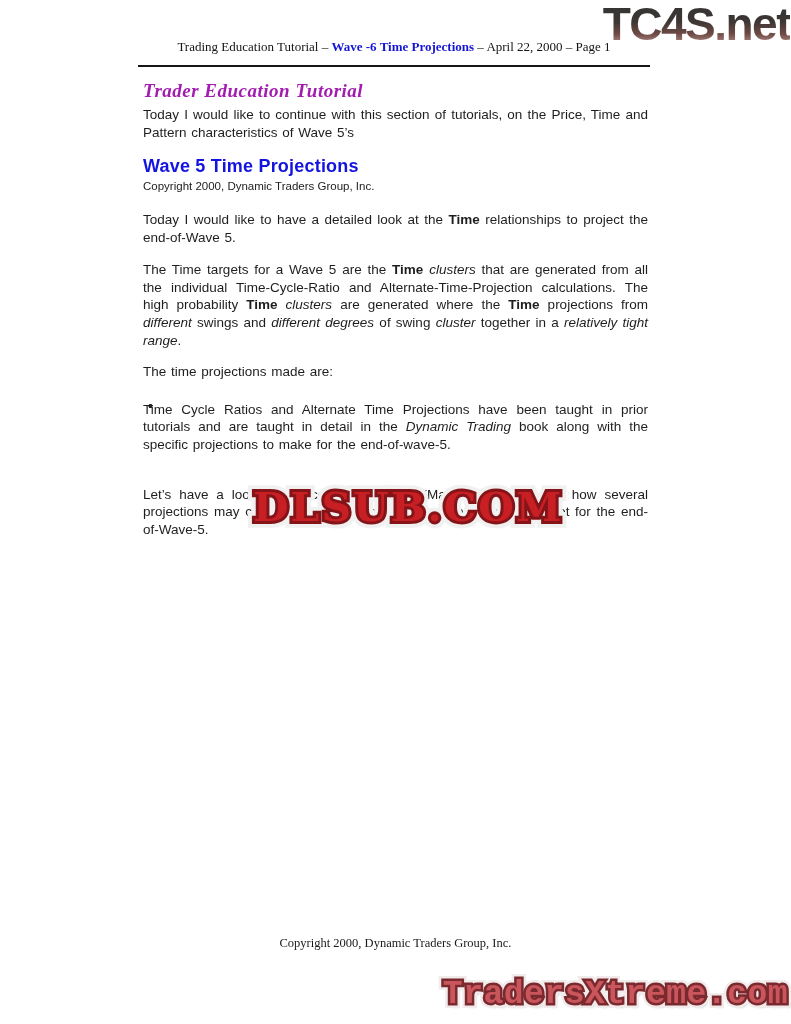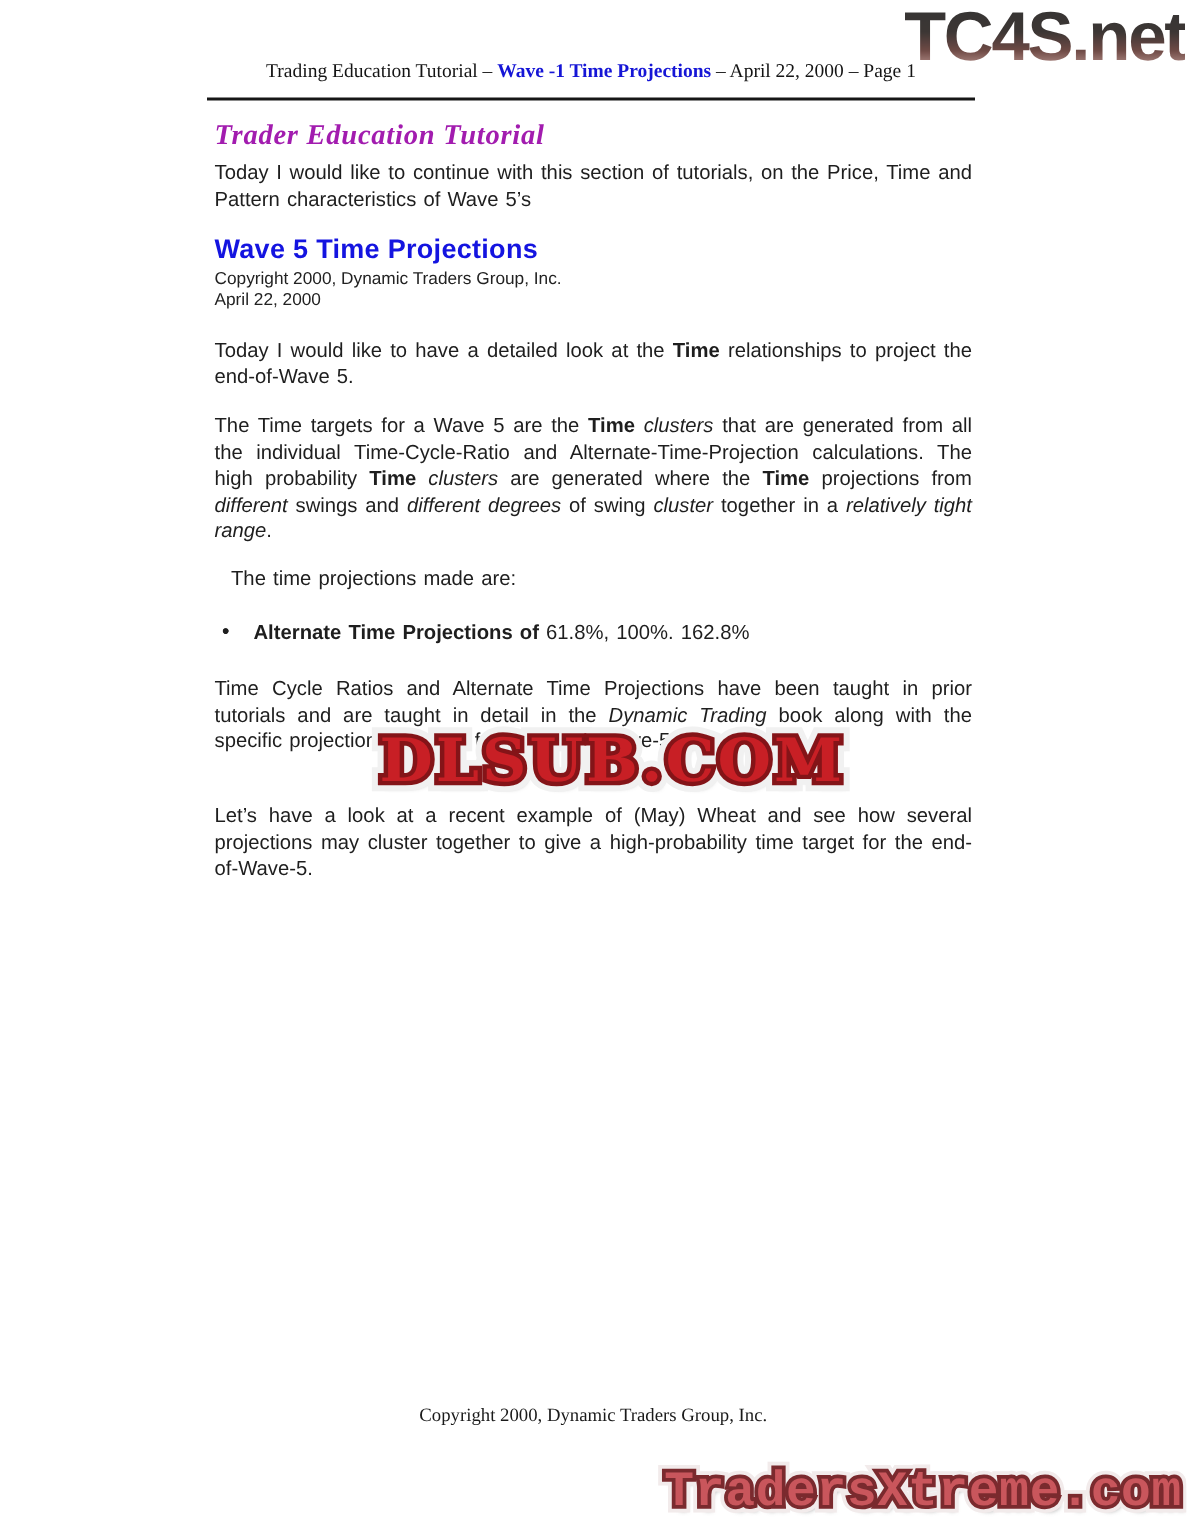--- a/index.html
+++ b/index.html
@@ -32,21 +32,21 @@
   .i { font-style:italic; }
   .intro { margin-top:4px; }
   .section-heading {
     margin-top:15px; font-size:18px; font-weight:bold; color:#1414e0;
     letter-spacing:0.2px;
   }
   .meta { font-size:11.5px; line-height:13.8px; color:#222; }
   .meta-first { margin-top:3px; }
   .p2 { margin-top:17px; }
   .p3 { margin-top:15px; }
-  .pmade { margin-top:14px;margin-left:11px; }
+  .pmade { margin-top:14px; }
   .bullets { margin-top:18px; }
   .bullet { position:relative; padding-left:26px; text-align:left; }
   .bullet + .bullet { margin-top:13.5px; }
   .bullet .dot { position:absolute; left:5px; top:-1px; font-size:14px; }
   .p4 { margin-top:20px; }
   .p5 { margin-top:32px; }
 
   
   .footer {
     position:absolute; top:936px; left:143px; width:505px; text-align:center;
@@ -88,45 +88,44 @@
   .txtreme .l3 { color:#c9565c; }
 </style>
 </head>
 <body>
 
 <div class="page">
 
   <div class="tc4s">TC4S.net</div>
 
   <div class="header-text">
-    <span>Trading Education Tutorial – </span><span class="hl">Wave -1 Time Projections</span><span> – April 22, 2000 – Page 1</span>
+    <span>Trading Education Tutorial – </span><span class="hl">Wave -6 Time Projections</span><span> – April 22, 2000 – Page 1</span>
   </div>
   <div class="rule"></div>
 
   <div class="col">
     <div class="title">Trader Education Tutorial</div>
 
     <div class="p intro"><span>Today I would like to continue with this section of tutorials, on the Price, Time and Pattern characteristics of Wave 5’s</span></div>
 
     <div class="section-heading">Wave 5 Time Projections</div>
     <div class="meta meta-first">Copyright 2000, Dynamic Traders Group, Inc.</div>
-    <div class="meta">April 22, 2000</div>
 
     <div class="p p2"><span>Today I would like to  have a detailed look at the </span><span class="b">Time</span><span> relationships to project the end-of-Wave 5.</span></div>
 
     <div class="p p3"><span>The Time targets for a Wave 5 are the </span><span class="b">Time</span><span> </span><span class="i">clusters</span><span> that are generated from all the individual Time-Cycle-Ratio and Alternate-Time-Projection calculations. The high probability </span><span class="b">Time</span><span> </span><span class="i">clusters</span><span> are generated where the </span><span class="b">Time</span><span> projections from </span><span class="i">different</span><span> swings and </span><span class="i">different degrees</span><span> of swing </span><span class="i">cluster</span><span> together in a </span><span class="i">relatively tight range</span><span>.</span></div>
 
     <div class="p pmade"><span>The time projections made are:</span></div>
 
     <div class="bullets">
       <div class="p bullet">
         <span class="dot">•</span>
       </div>
       <div class="p bullet">
-        <span class="dot">•</span><span><span class="b">Alternate Time Projections of</span><span> 61.8%, 100%. 162.8%</span></span>
+        <span class="dot">•</span>
       </div>
     </div>
 
     <div class="p p4"><span>Time Cycle Ratios and Alternate Time Projections have been taught in prior tutorials and are taught in detail in the </span><span class="i">Dynamic Trading</span><span> book along with the specific projections to make for the end-of-wave-5.</span></div>
 
     <div class="p p5"><span>Let’s have a look at a recent example of (May) Wheat and see how several projections may cluster together to give a high-probability time target for the end-of-Wave-5.</span></div>
   </div>
 
   <div class="dlsub layered">
     <span class="lyr base l1">DLSUB.COM</span>

